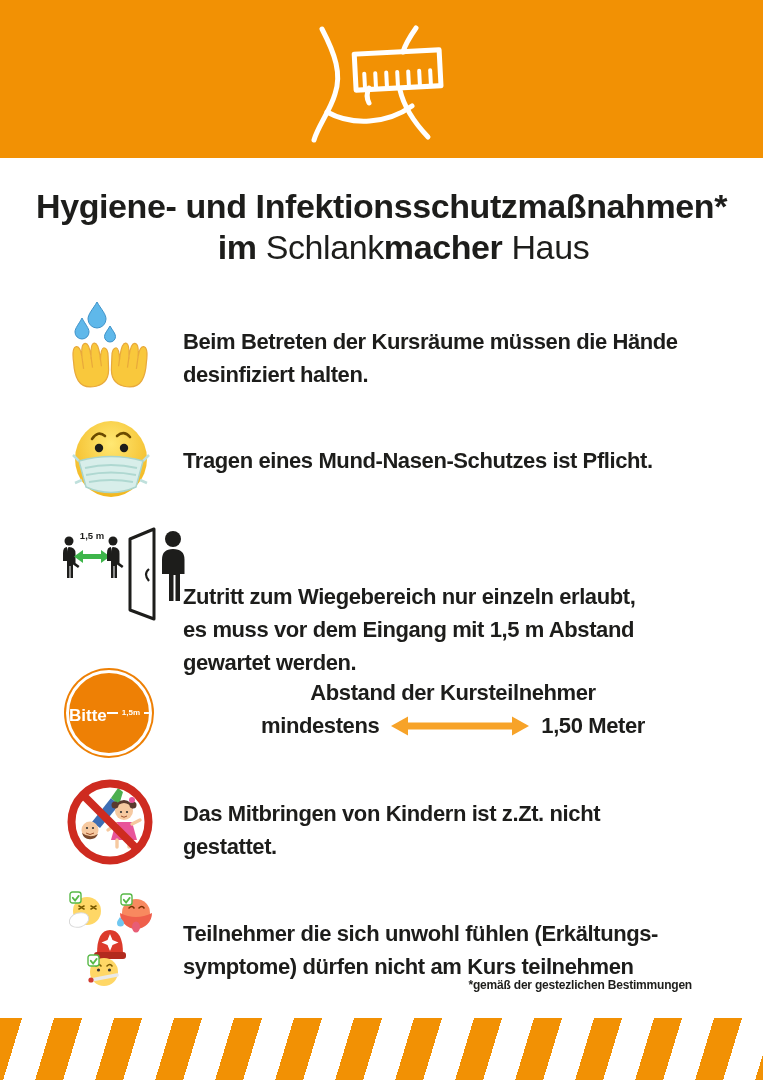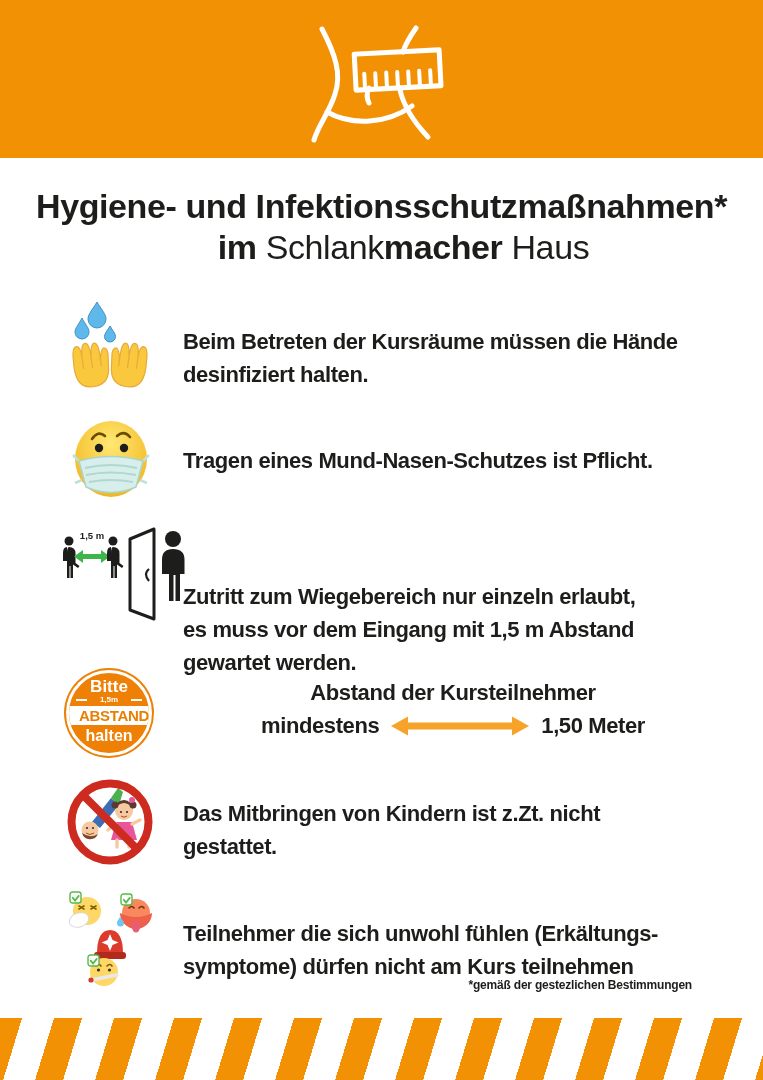--- a/index.html
+++ b/index.html
@@ -16,23 +16,23 @@
          font-size:34px;font-weight:bold;line-height:41px;letter-spacing:-0.4px;}
   .title .regular{font-weight:normal;}
   .title-line2{white-space:pre-wrap;margin-left:44px;}
   
   .rule-text{position:absolute;left:183px;width:540px;font-size:22px;font-weight:bold;
              line-height:33px;letter-spacing:-0.4px;white-space:nowrap;}
   .row-icon{position:absolute;}
   
   .badge{position:absolute;left:66px;top:670px;width:80px;height:80px;border-radius:50%;
          background:#EE8005;border:3px solid #fff;box-shadow:0 0 0 2px #EE8005;
-         overflow:hidden;display:flex;flex-direction:column;align-items:center;}
+         overflow:hidden;display:flex;align-items:center;}
   .badge-top{color:#fff;font-weight:bold;font-size:17px;line-height:18px;margin-top:5px;}
-  .badge-small{color:#fff;font-weight:bold;font-size:8px;line-height:8px;display:flex;align-items:center;gap:13px;}
+  .badge-small{color:#fff;font-weight:bold;font-size:8px;line-height:8px;display:flex;align-items:center;gap:4px;}
   .badge-small .dash{display:inline-block;width:11px;height:2px;background:#fff;}
   .badge-band{width:100%;background:#fff;color:#E87F04;font-weight:bold;font-size:15px;
               line-height:19px;text-align:right;margin-top:2px;letter-spacing:-0.3px;}
   .badge-bottom{color:#fff;font-weight:bold;font-size:16px;line-height:18px;margin-top:2px;}
   
   .arrow-inline{display:inline-block;vertical-align:-4px;margin:0 12px;}
   
   .footnote{position:absolute;right:71px;top:978px;font-size:12px;font-weight:bold;letter-spacing:-0.2px;}
   
   .stripes{position:absolute;left:0;right:0;bottom:0;height:62px;overflow:hidden;}

